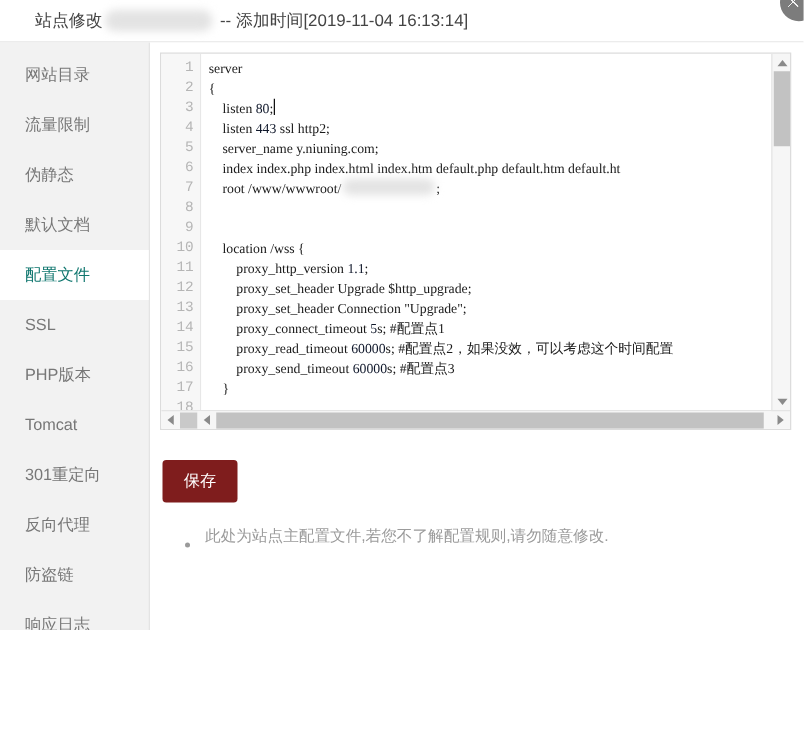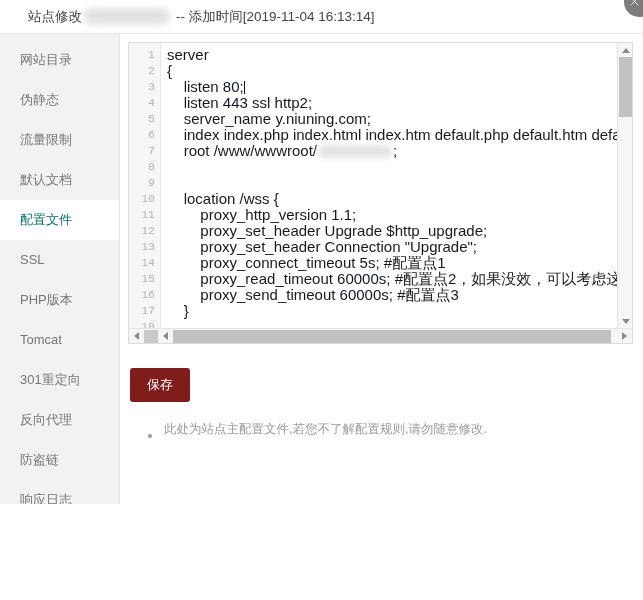--- a/index.html
+++ b/index.html
@@ -156,22 +156,22 @@
     flex: 1;
     position: relative;
     padding: 4px 0 0 6px;
     box-sizing: border-box;
     overflow: hidden;
     background: #fff;
   }
   .code-line {
     height: 16px;
     line-height: 16px;
-    font-family: Liberation Sans, sans-serif;
-    font-size: 15px;
+    font-family: Liberation Serif, serif;
+    font-size: 11px;
     color: #1a1a1a;
     white-space: pre;
   }
   .num { color: #0f172a; }
   .cursor {
     display: inline-block;
     width: 1px;
     height: 13px;
     background: #111;
     vertical-align: -2px;
@@ -323,22 +323,22 @@
       <span class="redact redact-title"></span>
       <span>-- 添加时间[2019-11-04 16:13:14]</span>
     </div>
     <div class="close-btn"></div>
   </div>
 
   <div class="body-wrap">
 
     <div class="sidebar" id="sidebar">
         <div class="side-item"><span>网站目录</span></div>
+        <div class="side-item"><span>流量限制</span></div>
         <div class="side-item"><span>伪静态</span></div>
-        <div class="side-item"><span>流量限制</span></div>
         <div class="side-item"><span>默认文档</span></div>
         <div class="side-item active"><span>配置文件</span></div>
         <div class="side-item"><span>SSL</span></div>
         <div class="side-item"><span>PHP版本</span></div>
         <div class="side-item"><span>Tomcat</span></div>
         <div class="side-item"><span>301重定向</span></div>
         <div class="side-item"><span>反向代理</span></div>
         <div class="side-item"><span>防盗链</span></div>
         <div class="side-item"><span>响应日志</span></div>
       </div>

